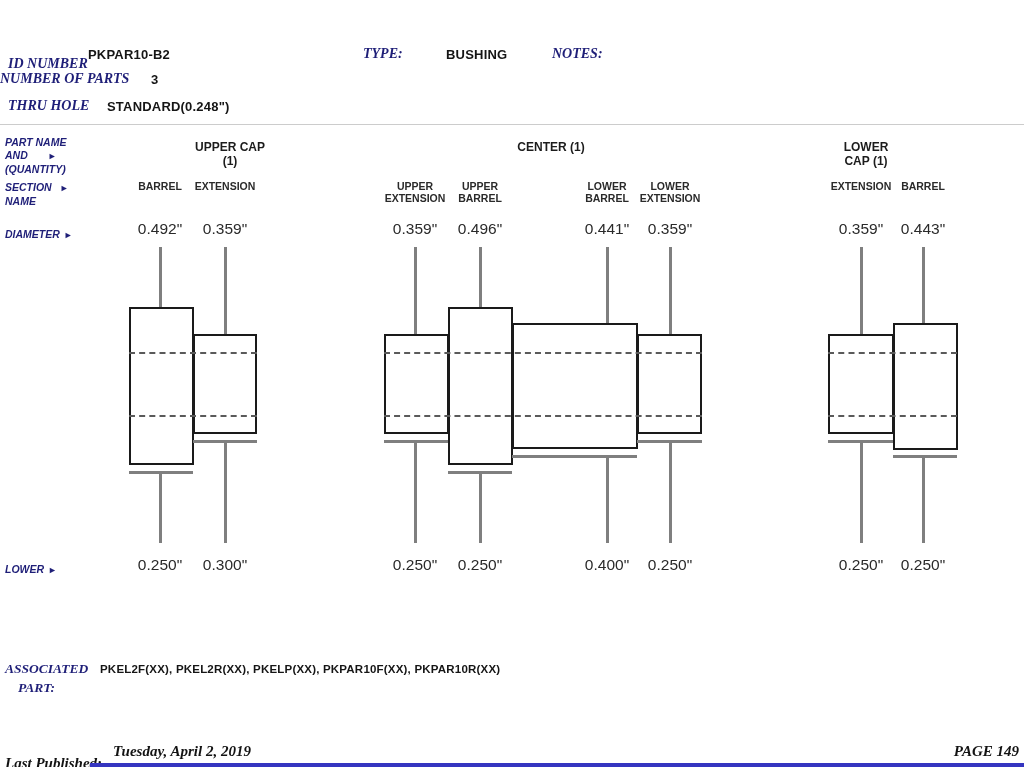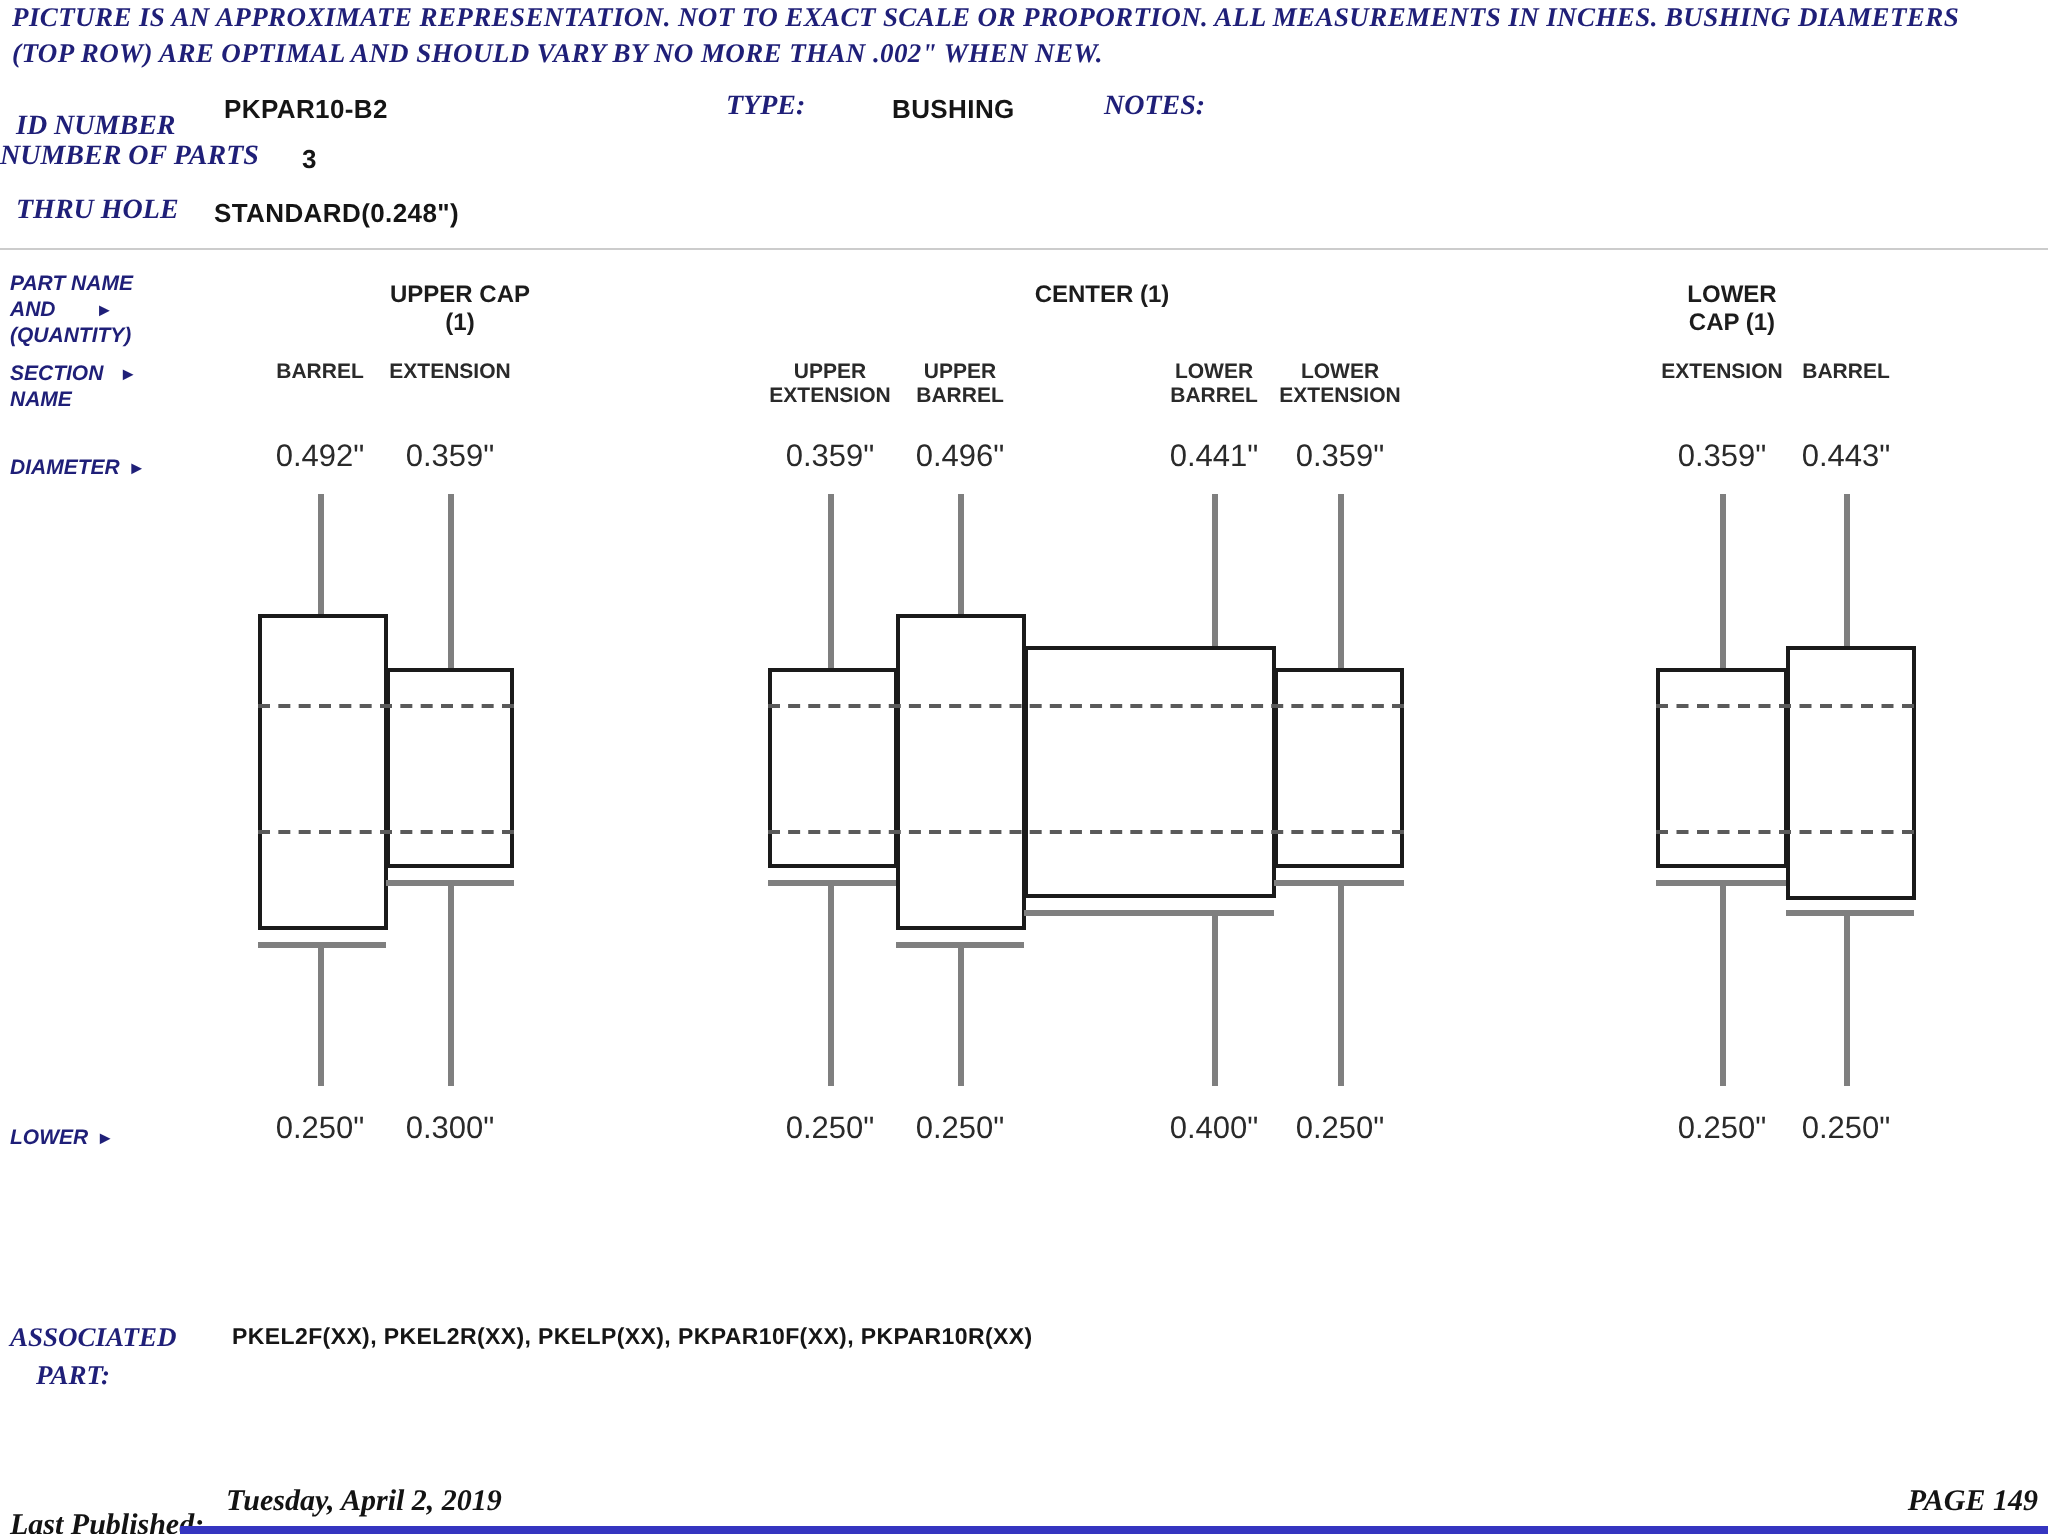--- a/index.html
+++ b/index.html
@@ -28,24 +28,23 @@
   .kits-label{font-family:"Liberation Serif",serif;font-style:italic;font-weight:bold;color:#1f1f78;font-size:13.5px;}
   .kits-value{font-weight:bold;color:#151515;font-size:11.5px;letter-spacing:.2px;}
   .footer{font-family:"Liberation Serif",serif;font-style:italic;font-weight:bold;color:#131313;font-size:15px;}
   .bluebar{background:#3535c0;}
 </style>
 </head>
 <body>
 
 <div id="page">
 
-  <div class="pos disclaimer" style="left:6px;top:0px;width:1000px;">PICTURE IS AN APPROXIMATE REPRESENTATION. NOT TO EXACT SCALE OR PROPORTION. ALL MEASUREMENTS IN INCHES. BUSHING DIAMETERS (TOP ROW) ARE OPTIMAL AND SHOULD VARY BY NO MORE THAN .002" WHEN NEW.</div>
 
   <div class="pos nserif hlabel" style="left:8px;top:56px;">ID NUMBER</div>
-  <div class="pos hvalue" style="left:112px;top:47px;">PKPAR10-B2</div>
+  <div class="pos hvalue" style="left:88px;top:47px;">PKPAR10-B2</div>
   <div class="pos nserif hlabel" style="left:363px;top:46px;">TYPE:</div>
   <div class="pos hvalue" style="left:446px;top:47px;">BUSHING</div>
   <div class="pos nserif hlabel" style="left:552px;top:46px;">NOTES:</div>
   <div class="pos nserif hlabel" style="left:0;top:71px;">NUMBER OF PARTS</div>
   <div class="pos hvalue" style="left:151px;top:72px;">3</div>
   <div class="pos nserif hlabel" style="left:8px;top:98px;">THRU HOLE</div>
   <div class="pos hvalue" style="left:107px;top:99px;">STANDARD(0.248")</div>
 
   <div class="pos rule" style="left:0;top:124px;width:1024px;"></div>
 
@@ -167,21 +166,21 @@
   <div class="pos dim" style="left:225px;top:556px;">0.300"</div>
   <div class="pos dim" style="left:415px;top:556px;">0.250"</div>
   <div class="pos dim" style="left:480px;top:556px;">0.250"</div>
   <div class="pos dim" style="left:607px;top:556px;">0.400"</div>
   <div class="pos dim" style="left:670px;top:556px;">0.250"</div>
   <div class="pos dim" style="left:861px;top:556px;">0.250"</div>
   <div class="pos dim" style="left:923px;top:556px;">0.250"</div>
 
   <div class="pos kits-label" style="left:5px;top:661px;">ASSOCIATED</div>
   <div class="pos kits-label" style="left:18px;top:680px;">PART:</div>
-  <div class="pos kits-value" style="left:116px;top:663px;">PKEL2F(XX), PKEL2R(XX), PKELP(XX), PKPAR10F(XX), PKPAR10R(XX)</div>
+  <div class="pos kits-value" style="left:100px;top:663px;">PKEL2F(XX), PKEL2R(XX), PKELP(XX), PKPAR10F(XX), PKPAR10R(XX)</div>
 
   <div class="pos footer" style="left:5px;top:743px;margin-top:12px;">Last Published:</div>
   <div class="pos footer" style="left:113px;top:743px;">Tuesday, April 2, 2019</div>
   <div class="pos footer" style="right:5px;top:743px;">PAGE 149</div>
 
   <div class="pos bluebar" style="left:90px;top:763px;width:934px;height:4px;"></div>
 
 </div>
 
 </body></html>

